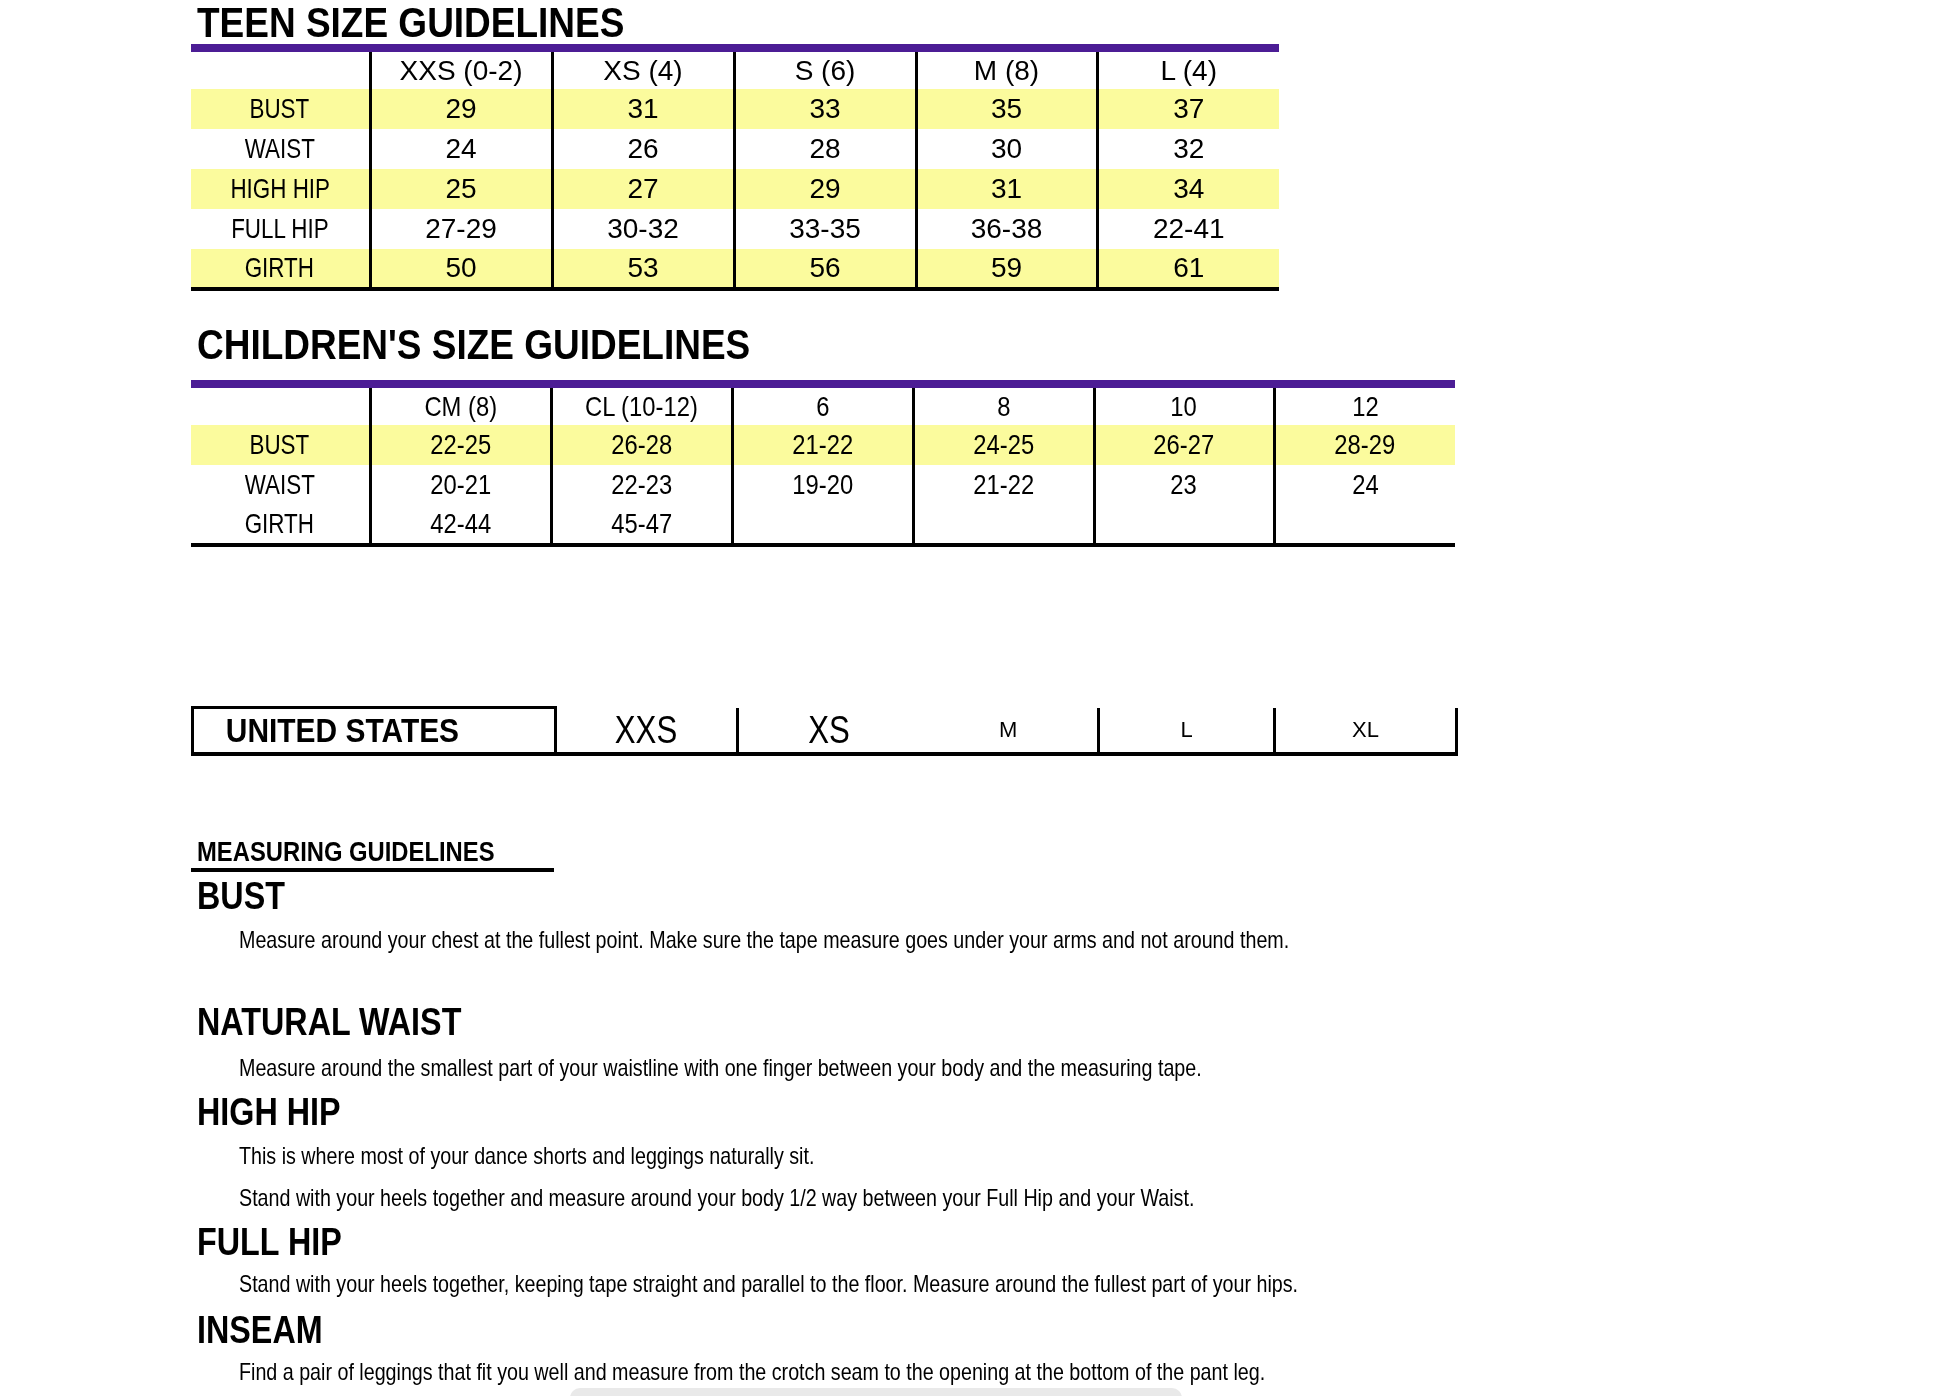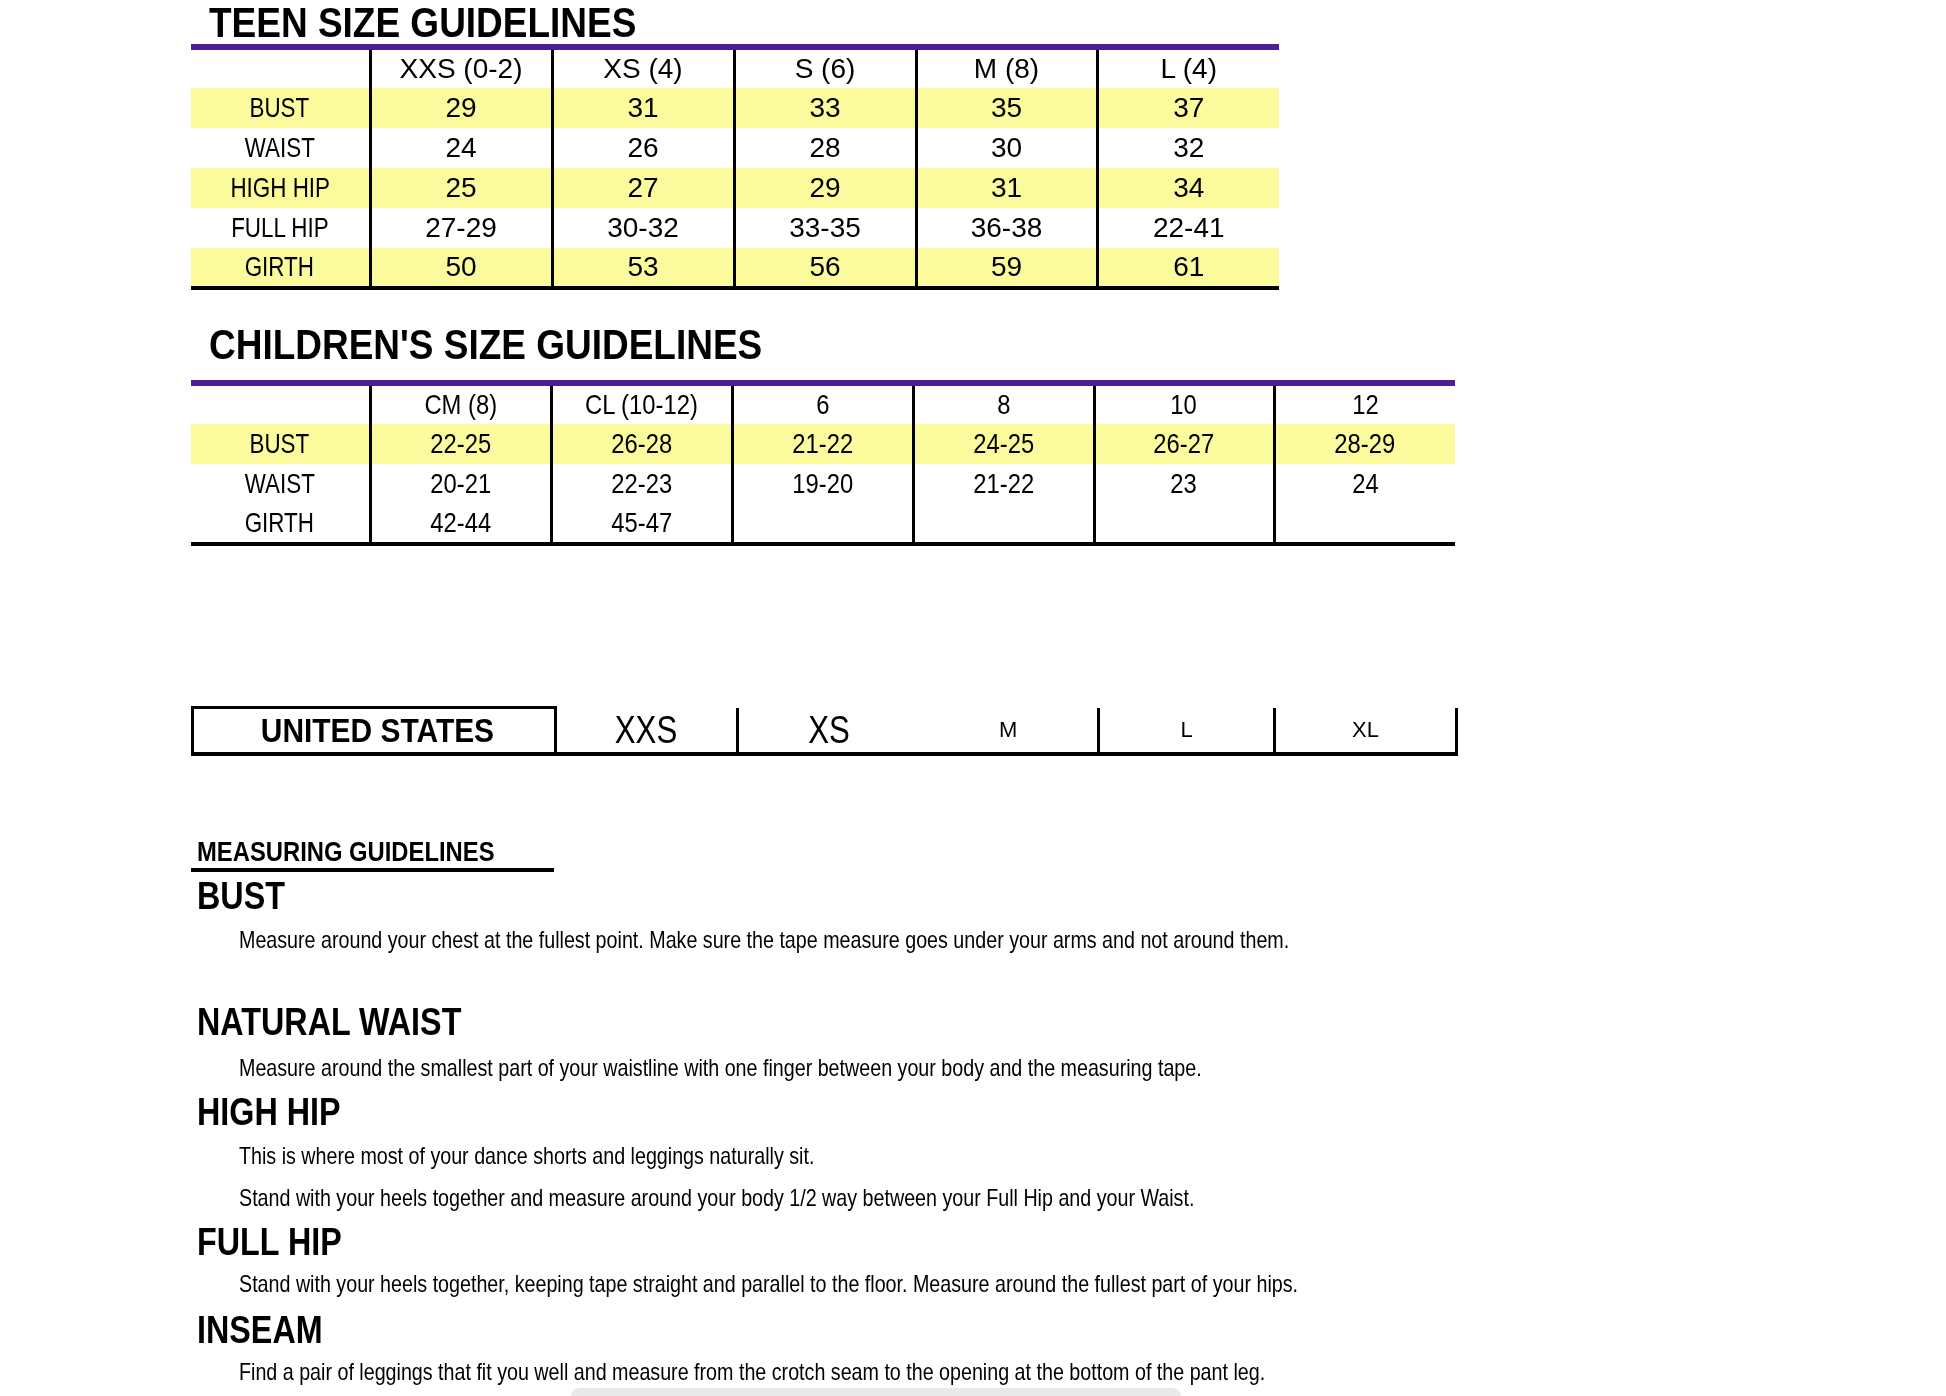--- a/index.html
+++ b/index.html
@@ -10,41 +10,41 @@
   }
   .abs { position:absolute; }
 
   
   .sx80  { display:inline-block; transform:scaleX(0.80); transform-origin:center center; white-space:nowrap; }
   .sx85  { display:inline-block; transform:scaleX(0.85); transform-origin:center center; white-space:nowrap; }
   .sx85L { display:inline-block; transform:scaleX(0.85); transform-origin:left center;  white-space:nowrap; }
   .sx82L { display:inline-block; transform:scaleX(0.82); transform-origin:left center;  white-space:nowrap; }
   .sx88R { display:inline-block; transform:scaleX(0.88); transform-origin:right center; white-space:nowrap; }
 
-  .title { font-weight:bold; font-size:43px; line-height:44px; letter-spacing:0;margin-left:12px; }
+  .title { font-weight:bold; font-size:43px; line-height:44px; letter-spacing:0; }
   .title .tsp { display:inline-block; transform:scaleX(0.86); transform-origin:left center; white-space:nowrap; }
 
   
   table.sheet {
     border-collapse:collapse; table-layout:fixed;
-    border-top:6px solid #4c1d95; border-bottom:4px solid #000;
+    border-top:8px solid #4c1d95; border-bottom:4px solid #000;
   }
   table.sheet td { padding:0; text-align:center; vertical-align:middle; font-size:28px; overflow:hidden; }
   table.sheet td + td { border-left:3px solid #000; }
   table.sheet tr { height:40px; }
   table.sheet tr.hdr { height:41px; }
   table.sheet tr.hl td { background:var(--hl,#fbfb9d); }
   table.teen { width:1088px; }
   table.children { width:1264px; }
 
   
   table.conv { border-collapse:collapse; table-layout:fixed; width:1264px; }
   table.conv tr { height:36px; }
   table.conv td { padding:0; text-align:center; vertical-align:middle; overflow:visible; }
-  table.conv td:first-child { border:3px solid #000; text-align:center; padding-right:25px; }
+  table.conv td:first-child { border:3px solid #000; text-align:left; padding-right:25px; }
   table.conv tr:first-child td { border-bottom:4px solid #000; }
   table.conv td:nth-child(2),
   table.conv td:nth-child(4),
   table.conv td:nth-child(5),
   table.conv td:nth-child(6) { border-right:3px solid #000; }
   .conv .lblc { font-size:34px; font-weight:bold; }
   .conv .big { font-size:39px; }
   .conv .sm  { font-size:22px; }
 
   .m-head { font-weight:bold; font-size:28px; line-height:32px; }

